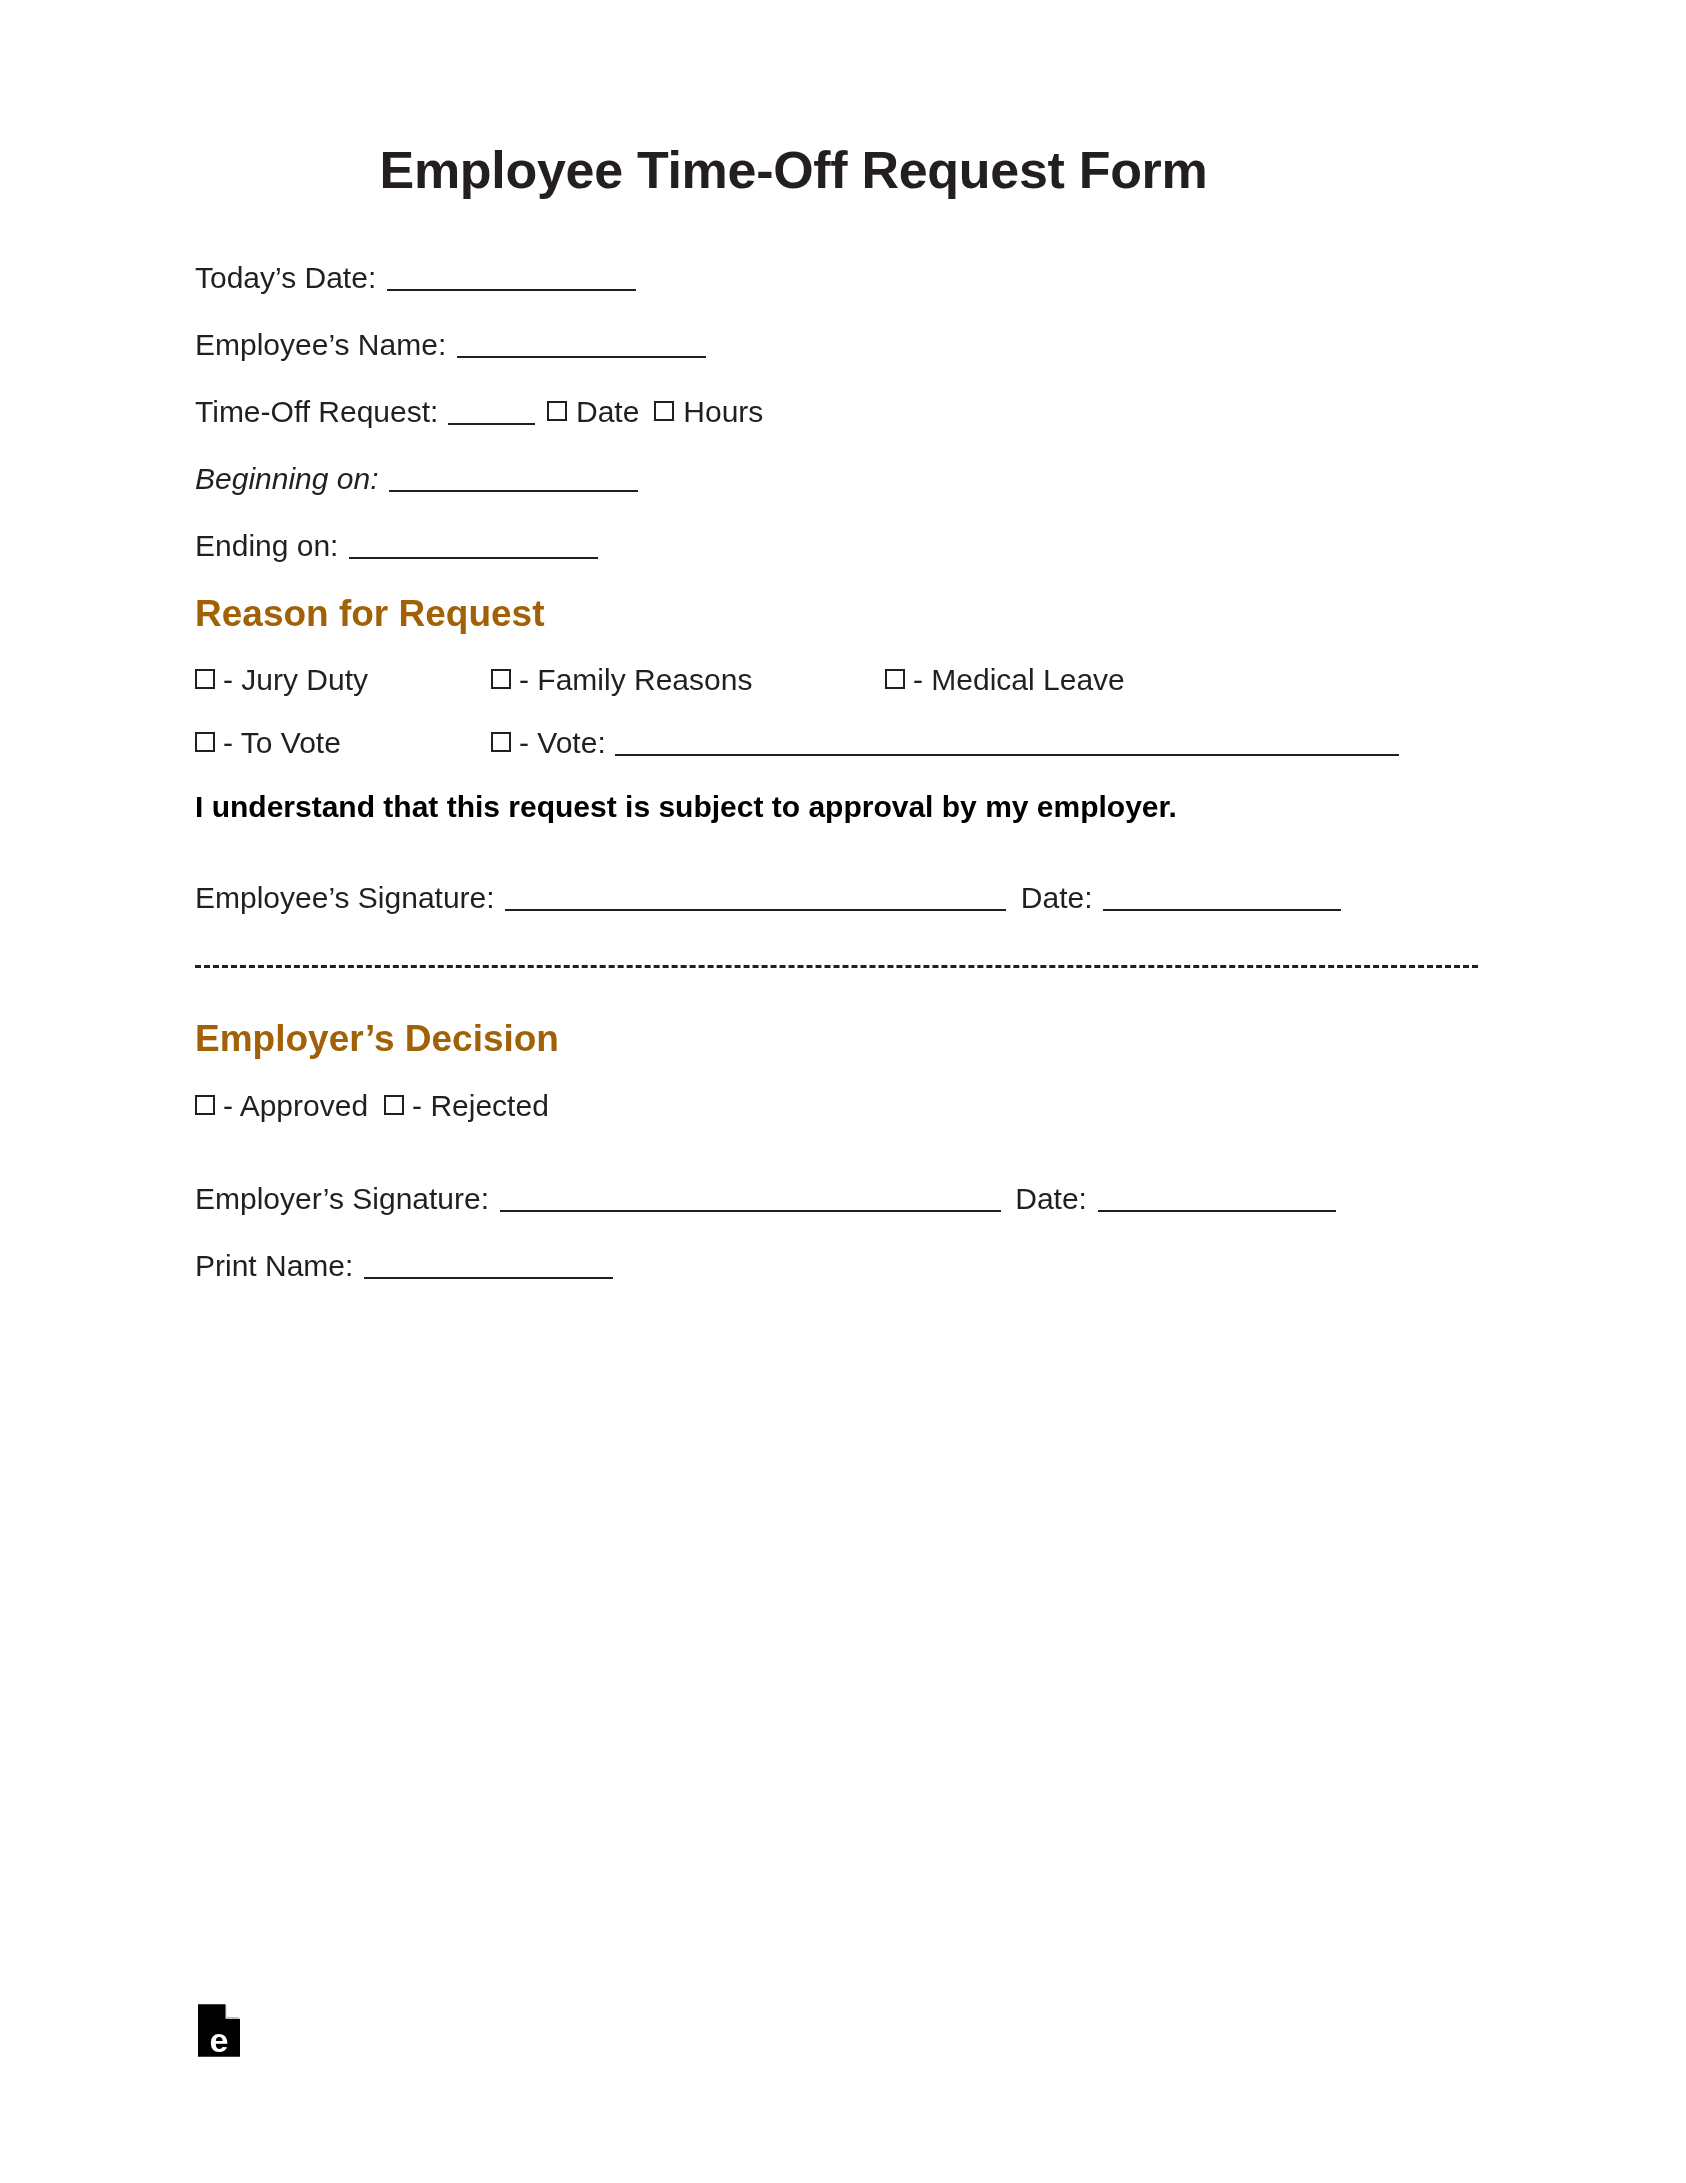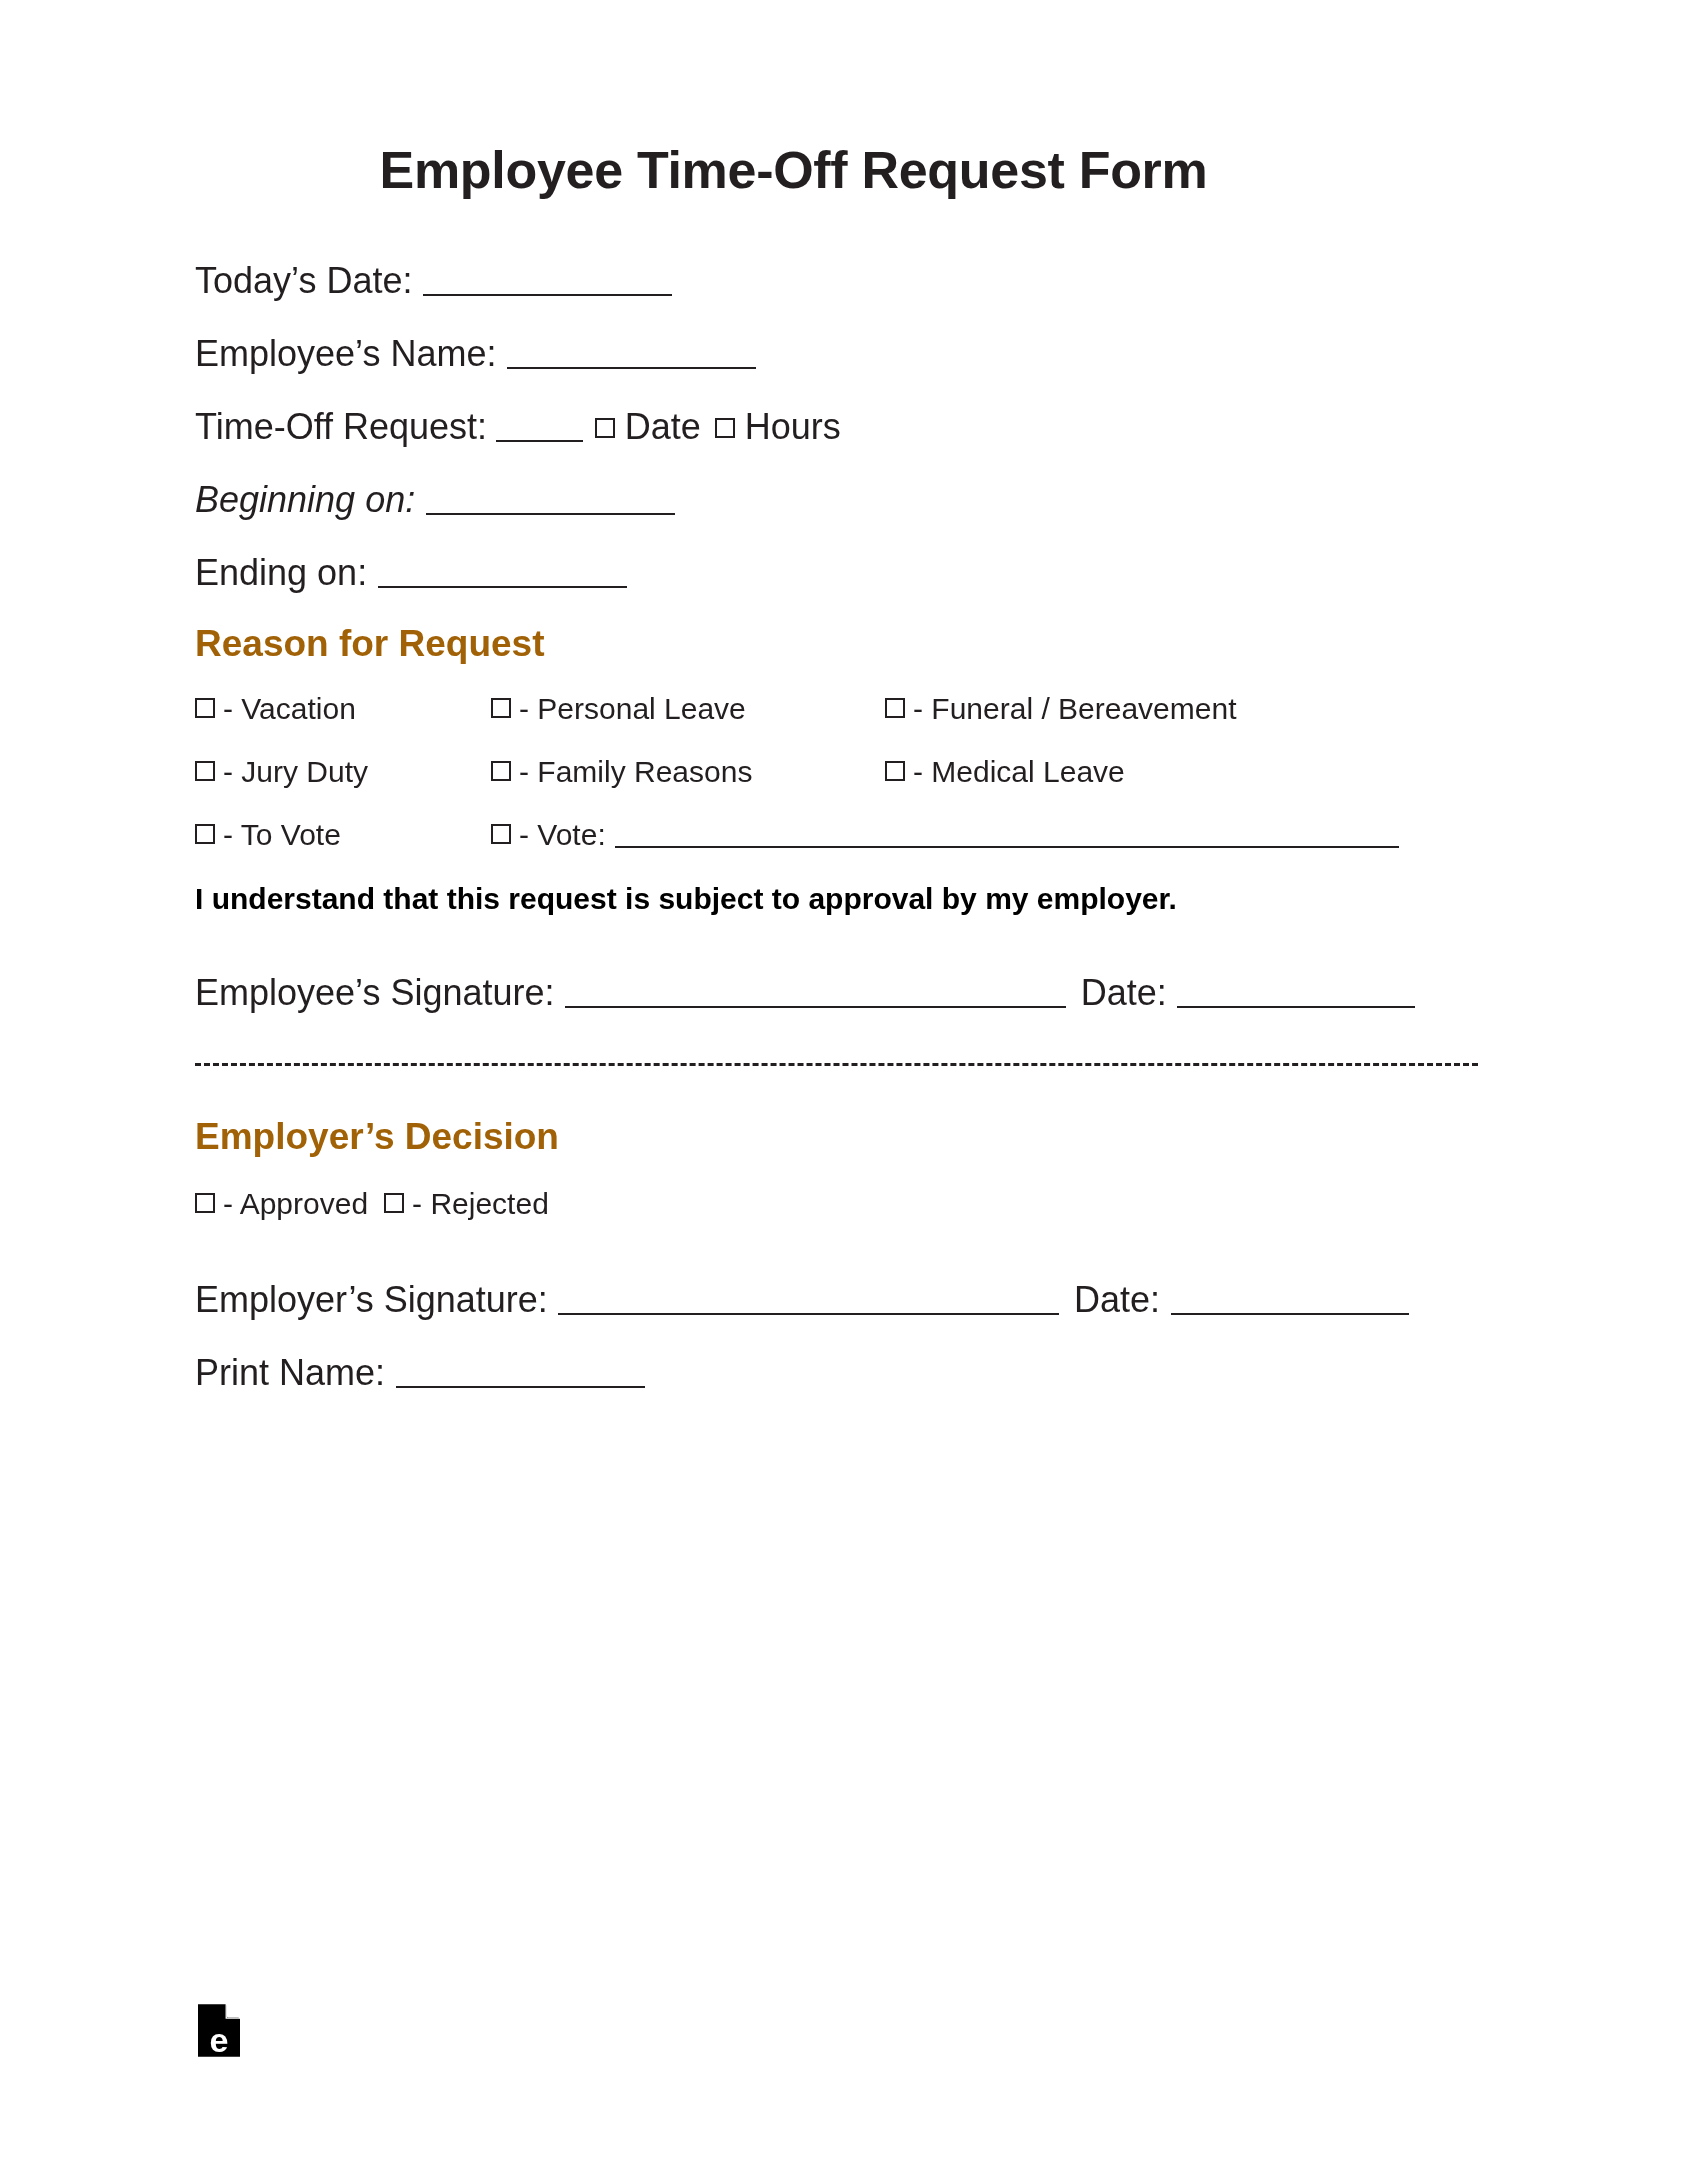--- a/index.html
+++ b/index.html
@@ -33,21 +33,21 @@
     color: #231f20;
     text-align: center;
     letter-spacing: -0.3px;
     margin: 0;
     padding-top: 140px;
     width: 1197px;
   }
 
   
   .field-row {
-    font-size: 36px;
+    font-size: 30px;
     color: #231f20;
     white-space: nowrap;
     line-height: 1.0;
   }
   .field-label { }
   .rule {
     display: inline-block;
     border-bottom: 2.6px solid #231f20;
     vertical-align: -2.6px;
     height: 0;
@@ -142,23 +142,20 @@
     <div class="field-row" style="margin-top:37px;font-style:italic;">
       <span class="field-label">Beginning on:</span><span class="rule w-begin"></span>
     </div>
 
     <div class="field-row" style="margin-top:37px;">
       <span class="field-label">Ending on:</span><span class="rule w-end"></span>
     </div>
 
     <div class="section-heading" style="margin-top:34px;">Reason for Request</div>
 
-    <div class="reason-row" style="margin-top:32px;">
-      <span class="reason-cell col-a"><span class="cbx"></span><span>- Vacation</span></span><span class="reason-cell col-b"><span class="cbx"></span><span>- Personal Leave</span></span><span class="reason-cell col-c"><span class="cbx"></span><span>- Funeral / Bereavement</span></span>
-    </div>
 
     <div class="reason-row" style="margin-top:33px;">
       <span class="reason-cell col-a"><span class="cbx"></span><span>- Jury Duty</span></span><span class="reason-cell col-b"><span class="cbx"></span><span>- Family Reasons</span></span><span class="reason-cell col-c"><span class="cbx"></span><span>- Medical Leave</span></span>
     </div>
 
     <div class="reason-row" style="margin-top:33px;">
       <span class="reason-cell col-a"><span class="cbx"></span><span>- To Vote</span></span><span class="reason-cell"><span class="cbx"></span><span>- Vote:</span><span class="rule w-other"></span></span>
     </div>
 
     <div class="statement" style="margin-top:34px;">I understand that this request is subject to approval by my employer.</div>

